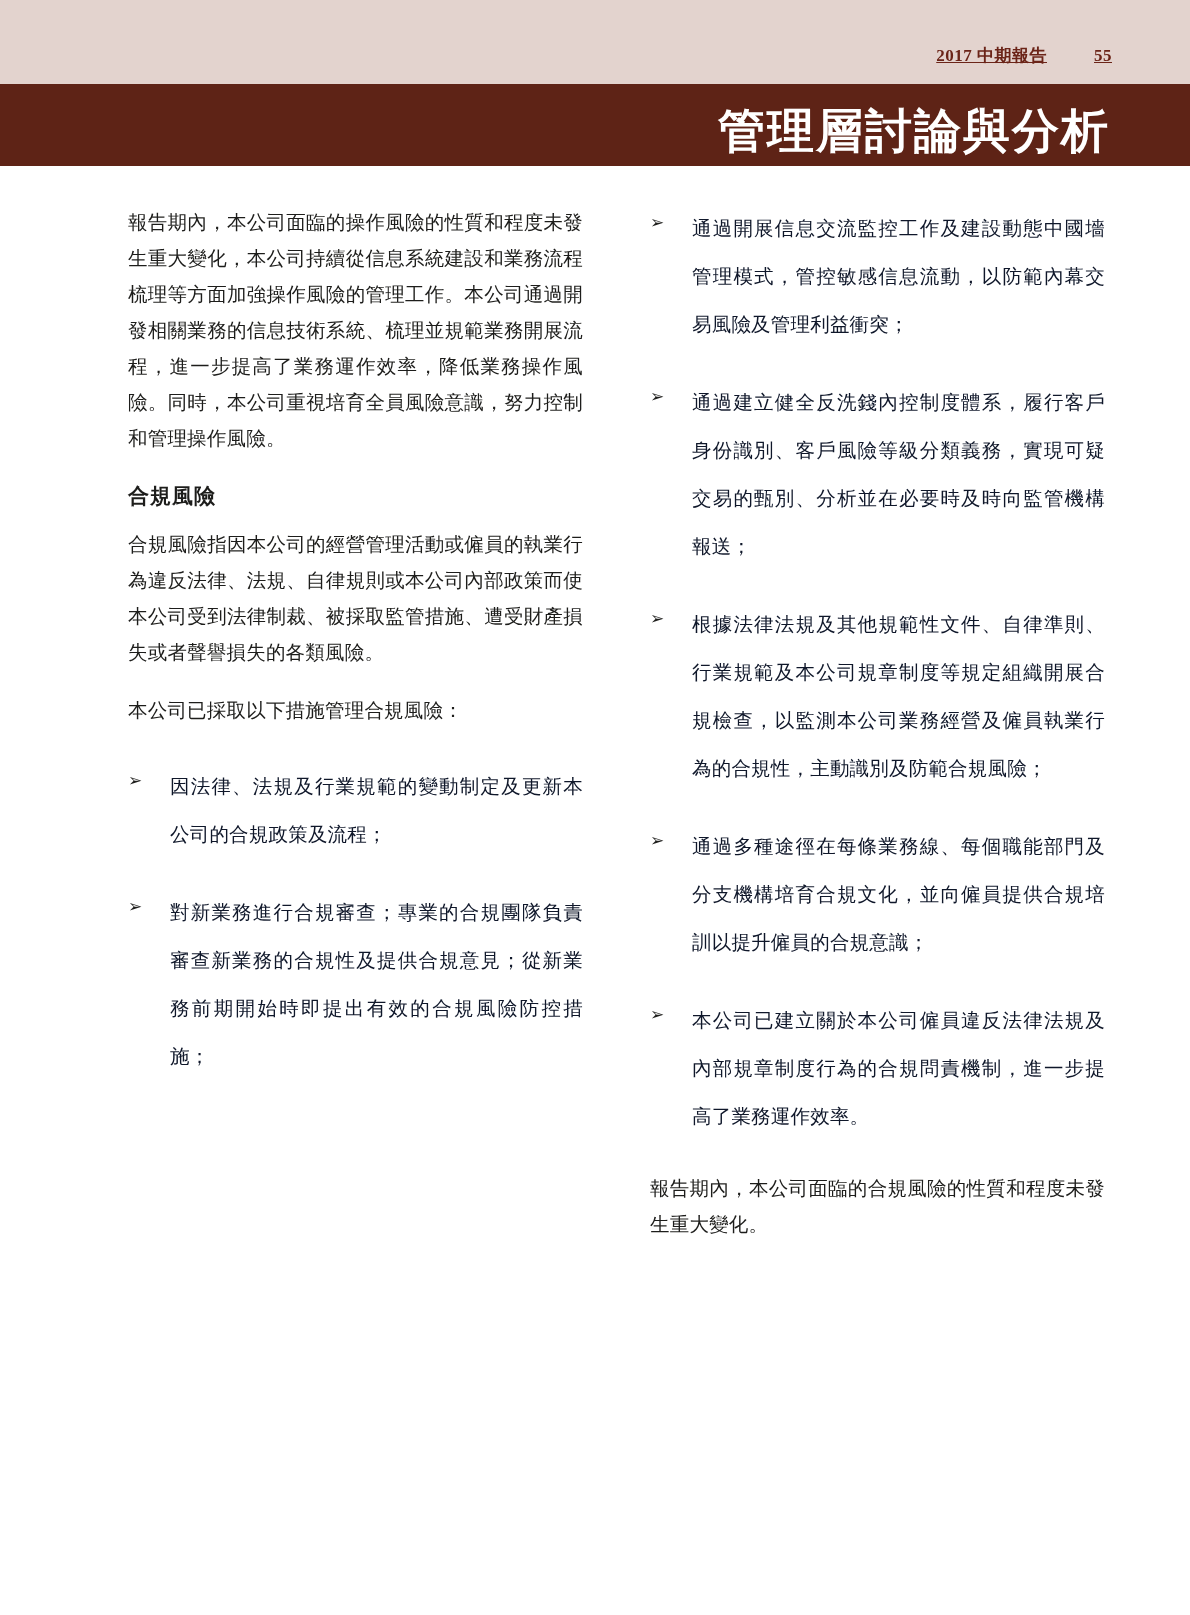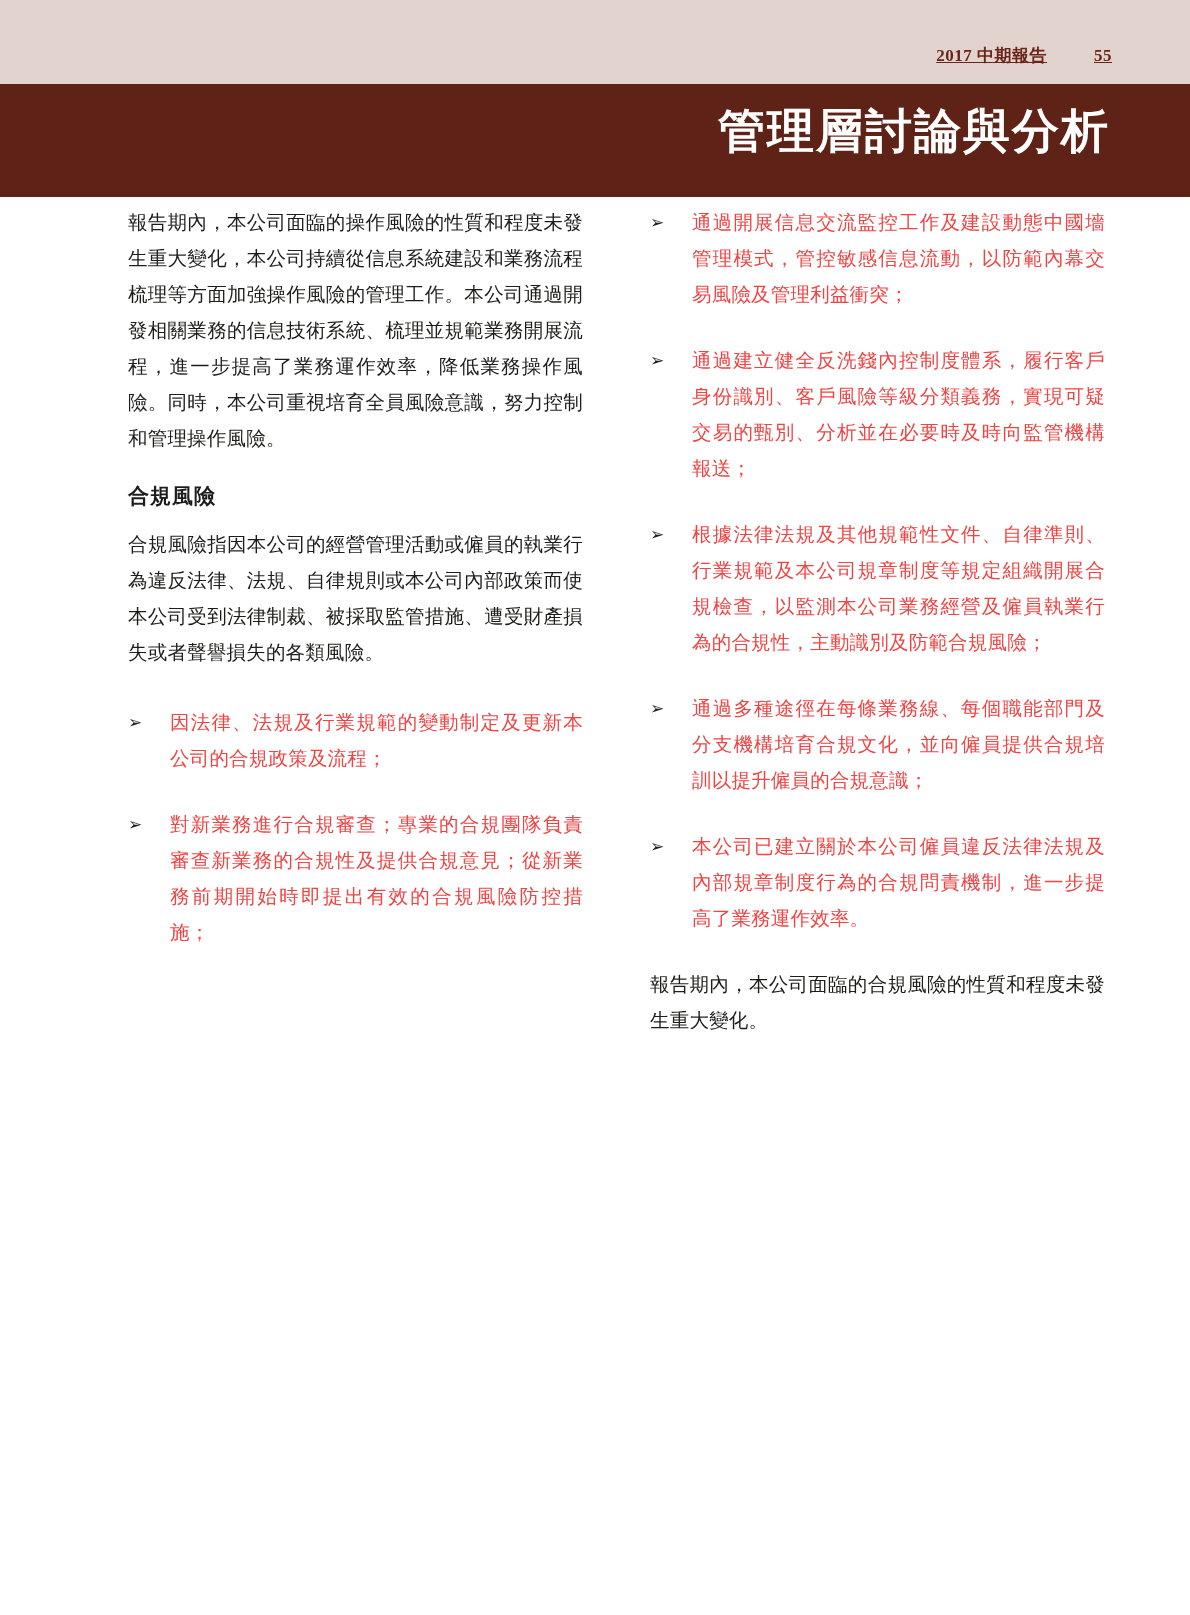--- a/index.html
+++ b/index.html
@@ -43,21 +43,21 @@
     font-weight: bold;
     margin-left: 21px;
   }
 
   
   .title-bar {
     position: absolute;
     top: 84px;
     left: 0;
     width: 1190px;
-    height: 113px;
+    height: 82px;
     background: #5e2316;
   }
   .title-bar .doc-title {
     position: absolute;
     right: 80px;
     top: 16px;
     color: #ffffff;
     font-size: 47px;
     font-weight: bold;
     letter-spacing: 2px;
@@ -115,22 +115,22 @@
     width: 42px;
     flex: 0 0 42px;
     font-size: 17px;
     line-height: 36px;
     color: #1d1d1b;
     text-align: left;
   }
   ul.bullet-list li .bullet-text {
     flex: 1 1 auto;
     font-size: 19.5px;
-    line-height: 36px;
-    color: #ef4444;
+    line-height: 48px;
+    color: #0f172a;
     text-align: justify;
     text-justify: inter-ideograph;
     letter-spacing: 0.2px;
   }
   .spacer-20 { height: 12px; }
 </style>
 </head>
 <body>
 
 <div class="top-band">
@@ -147,20 +147,21 @@
 <div class="content">
 
   <div class="col col-left">
 
     <p class="body-text">報告期內，本公司面臨的操作風險的性質和程度未發生重大變化，本公司持續從信息系統建設和業務流程梳理等方面加強操作風險的管理工作。本公司通過開發相關業務的信息技術系統、梳理並規範業務開展流程，進一步提高了業務運作效率，降低業務操作風險。同時，本公司重視培育全員風險意識，努力控制和管理操作風險。</p>
 
     <h2 class="section-heading">合規風險</h2>
 
     <p class="body-text">合規風險指因本公司的經營管理活動或僱員的執業行為違反法律、法規、自律規則或本公司內部政策而使本公司受到法律制裁、被採取監管措施、遭受財產損失或者聲譽損失的各類風險。</p>
 
+    <p class="body-text">本公司已採取以下措施管理合規風險：</p>
 
     <div class="spacer-20"></div>
 
     <ul class="bullet-list">
       <li>
         <span class="bullet-icon">➢</span>
         <span class="bullet-text">因法律、法規及行業規範的變動制定及更新本公司的合規政策及流程；</span>
       </li>
       <li>
         <span class="bullet-icon">➢</span>

